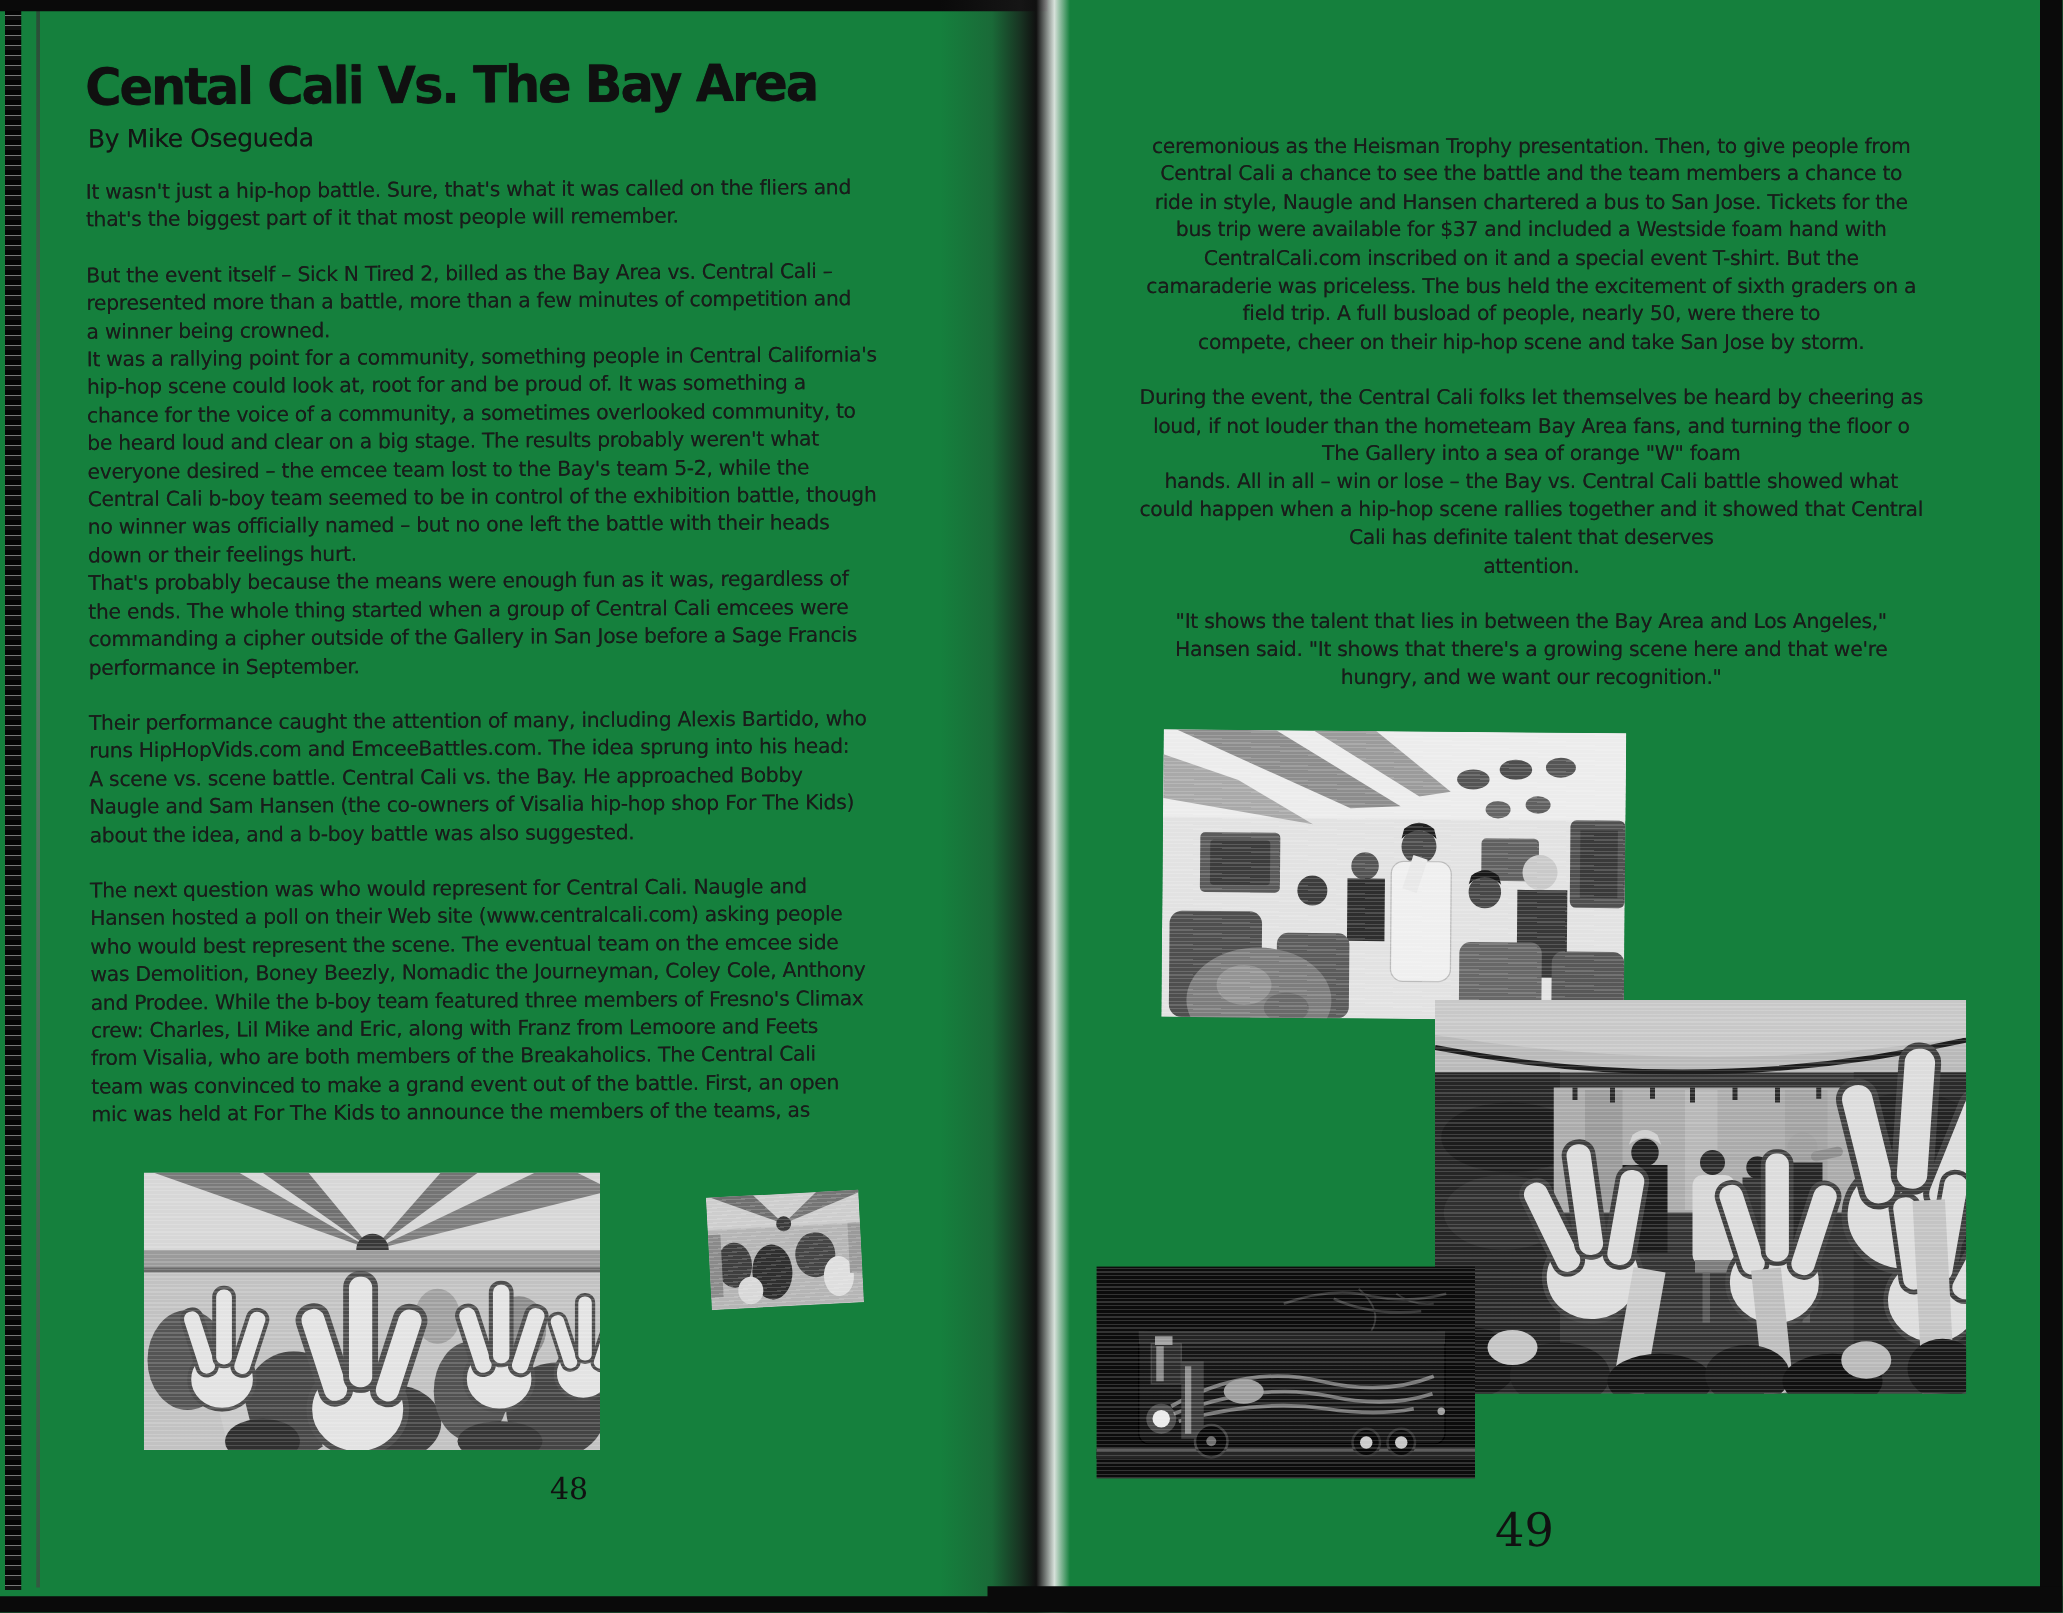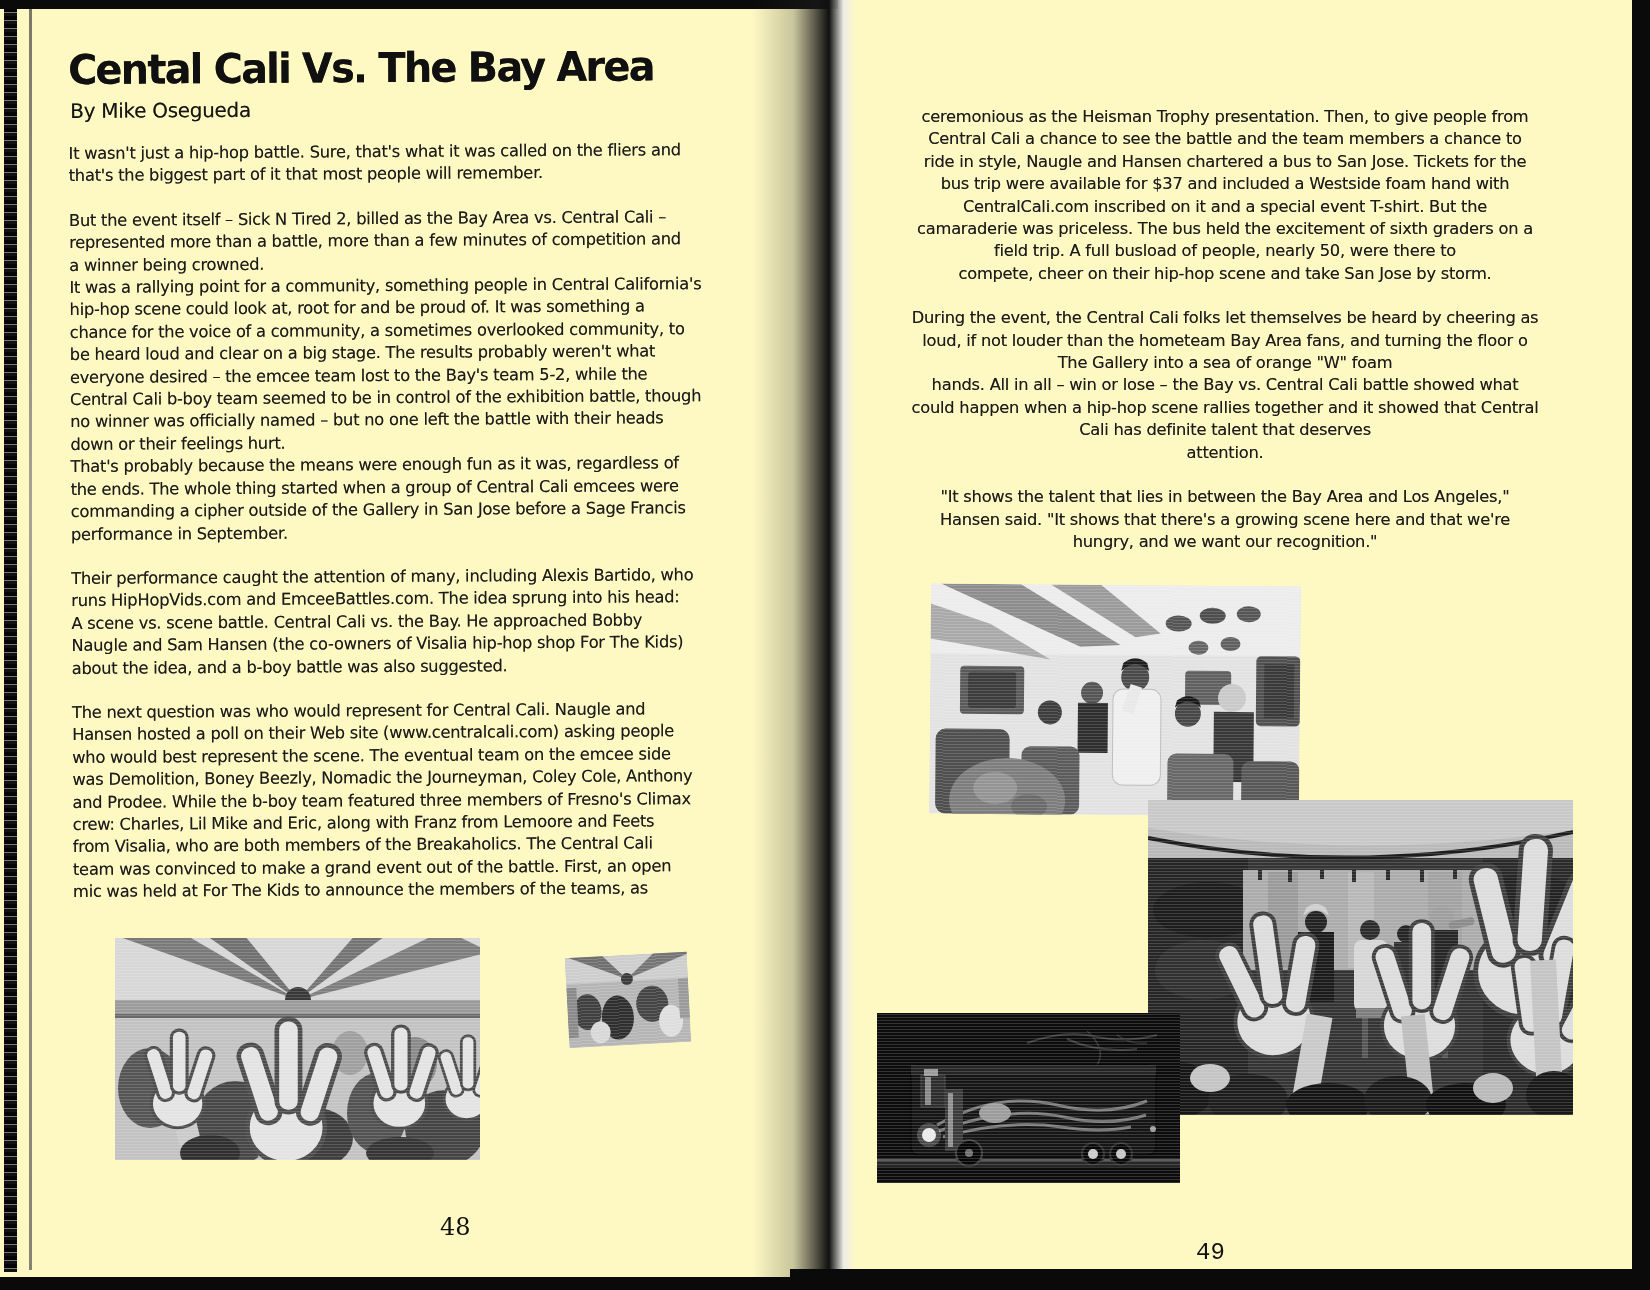--- a/index.html
+++ b/index.html
@@ -1,24 +1,24 @@
 <!DOCTYPE html>
 <html><head>
 <meta charset="utf-8">
 <style>
   html,body{margin:0;padding:0;background:#222;}
-  .scan{position:relative;width:1650px;height:1290px;background:#fef9c3;overflow:hidden;
+  .scan{position:relative;width:1650px;height:1290px;background:#15803d;overflow:hidden;
         font-family:"DejaVu Sans","Liberation Sans",sans-serif;color:#1b1b1b;}
   .para{white-space:pre-line;font-size:16.3px;line-height:22.4px;letter-spacing:-0.25px;
         margin:0 0 22px 0;text-shadow:0 0 0.4px rgba(0,0,0,.5);}
   .abs{position:absolute;}
   .title{font-size:41px;font-weight:bold;letter-spacing:-1.8px;transform:scaleX(.97);
          transform-origin:left top;color:#101010;text-shadow:0 0 0.6px rgba(0,0,0,.7);}
   .byline{font-size:20px;letter-spacing:-0.3px;color:#151515;text-shadow:0 0 0.4px rgba(0,0,0,.5);}
-  .pagenum{font-family:"DejaVu Serif","Liberation Serif",serif;color:#111;margin-top:36px;}
+  .pagenum{font-family:"DejaVu Serif","Liberation Serif",serif;color:#111;}
   .photo{position:absolute;overflow:hidden;}
   .photo svg{display:block;width:100%;height:100%;}
   .photo::after{content:"";position:absolute;inset:0;pointer-events:none;
       background:repeating-linear-gradient(0deg,rgba(255,255,255,.16) 0 1px,rgba(0,0,0,0) 1px 3px);}
   .bar{position:absolute;background:#0a0a0a;}
   .binding{position:absolute;left:4px;top:0;width:13px;height:1272px;
       background:repeating-linear-gradient(to bottom,#050505 0 4px,#777 4px 5px,#111 5px 8px);}
   .pageedge{position:absolute;left:29px;top:8px;width:3px;height:1262px;
       background:linear-gradient(to bottom,#333,#777 40%,#444);opacity:.65;}
   .gutter{position:absolute;left:752px;top:0;width:104px;height:1290px;
@@ -276,15 +276,15 @@
       <circle cx="92" cy="140" r="13" fill="#070707" stroke="#3d3d3d" stroke-width="2"></circle>
       <circle cx="92" cy="140" r="4" fill="#6f6f6f"></circle>
       <circle cx="216" cy="141" r="11" fill="#080808" stroke="#2e2e2e" stroke-width="2"></circle>
       <circle cx="216" cy="141" r="5" fill="#cccccc"></circle>
       <circle cx="244" cy="141" r="11" fill="#080808" stroke="#2e2e2e" stroke-width="2"></circle>
       <circle cx="244" cy="141" r="5" fill="#c6c6c6"></circle>
       <circle cx="276" cy="116" r="3" fill="#9f9f9f"></circle>
     </svg>
   </div>
 
-  <div class="abs pagenum" style="left:1196px;top:1203px;font-size:24px;font-family:Liberation Mono, monospace;">49</div>
+  <div class="abs pagenum" style="left:1196px;top:1203px;font-size:37px;">49</div>
 
 </div>
 
 </body></html>

